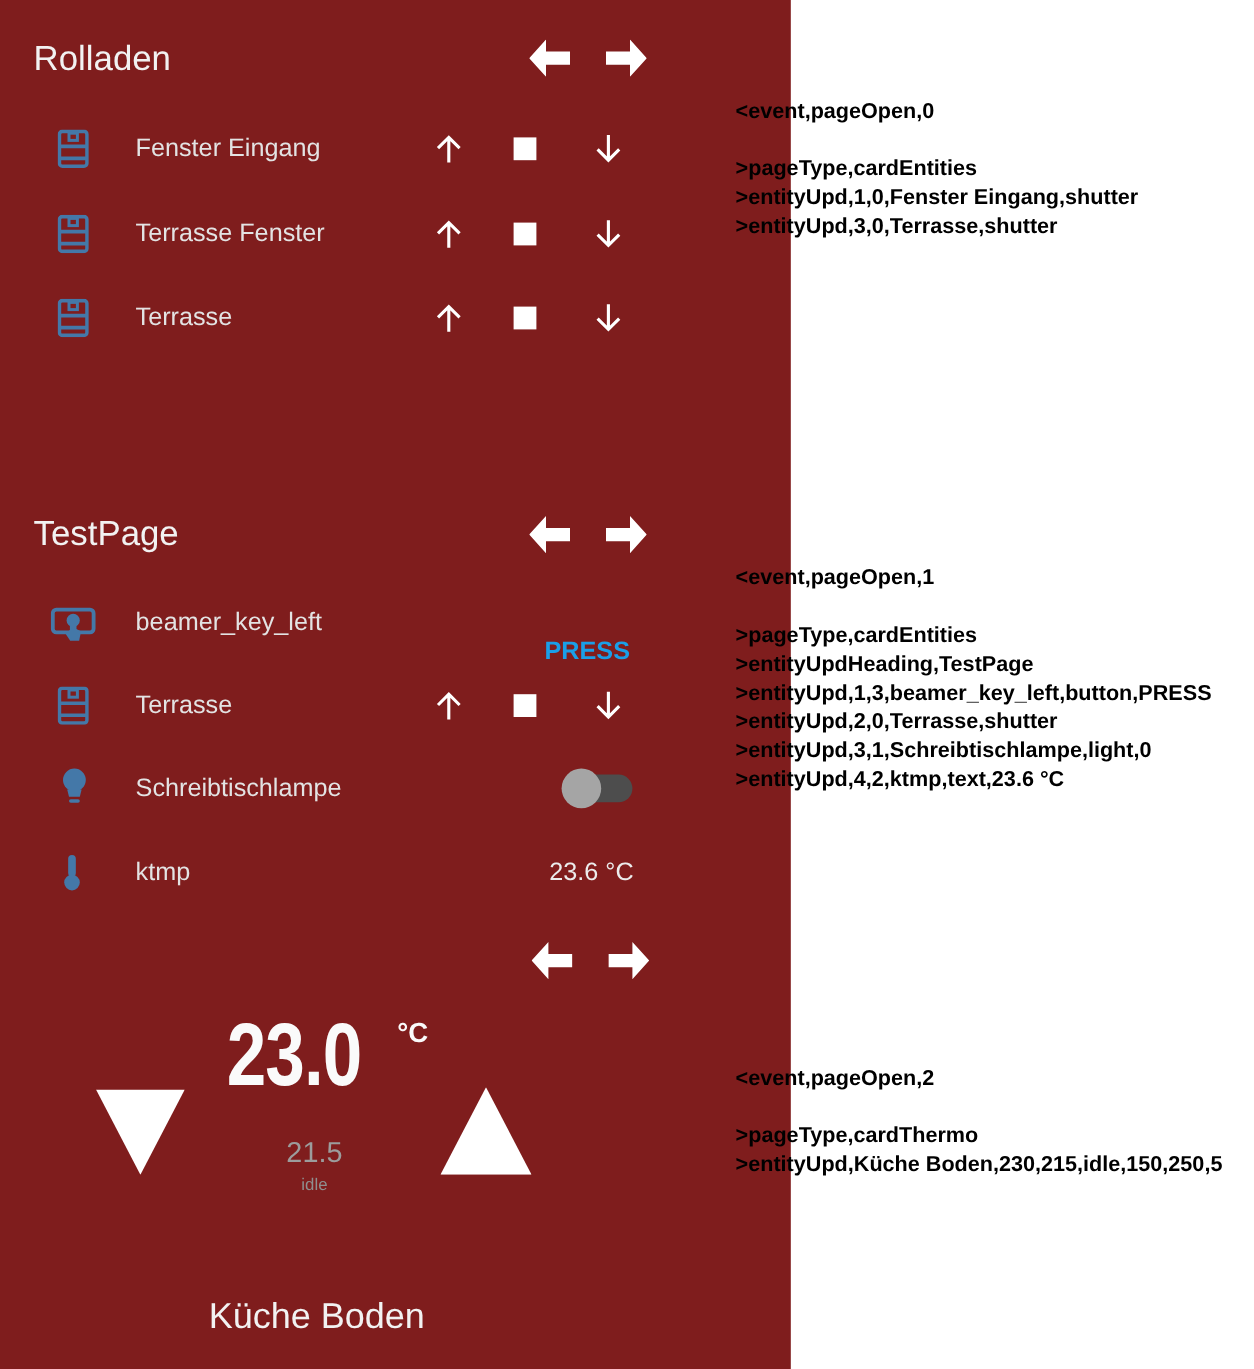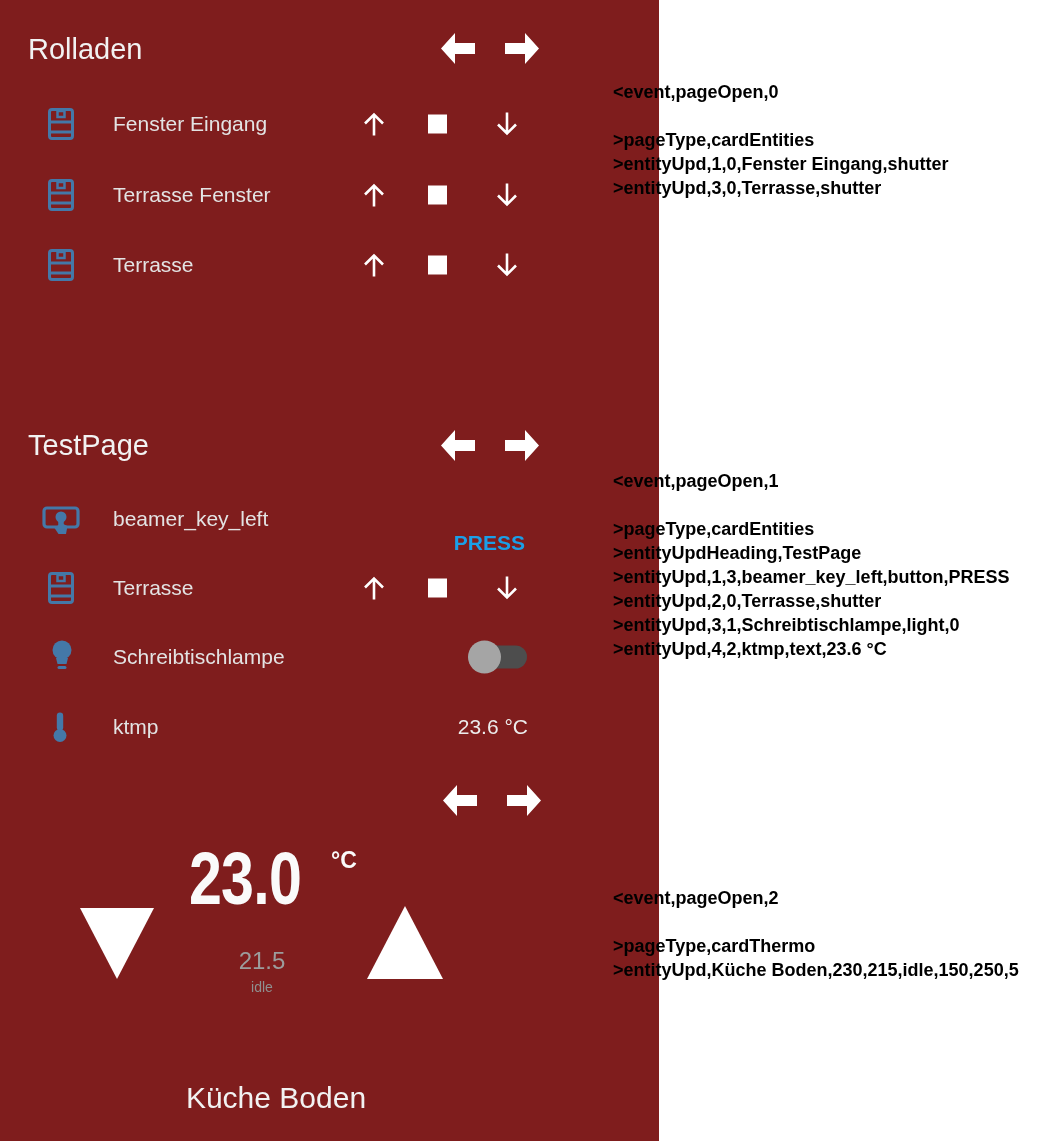--- a/index.html
+++ b/index.html
@@ -53,21 +53,21 @@
   .temp-target{
     position:absolute;left:262px;top:947px;transform:translateX(-50%);
     font-size:24px;color:#9c9c9c;
   }
   .temp-state{
     position:absolute;left:262px;top:979px;transform:translateX(-50%);
     font-size:14px;color:#8f8f8f;
   }
   .thermo-name{
     position:absolute;left:264px;top:1081px;transform:translateX(-50%);
-    font-size:30px;color:#f2f2f2;white-space:nowrap;margin-left:12px;
+    font-size:30px;color:#f2f2f2;white-space:nowrap;
   }
   
   .log-block{
     position:absolute;left:613px;color:#000;
     font-size:18px;line-height:24px;font-weight:bold;
   }
   .log-line{min-height:24px;white-space:pre;}
 </style>
 </head>
 <body>

